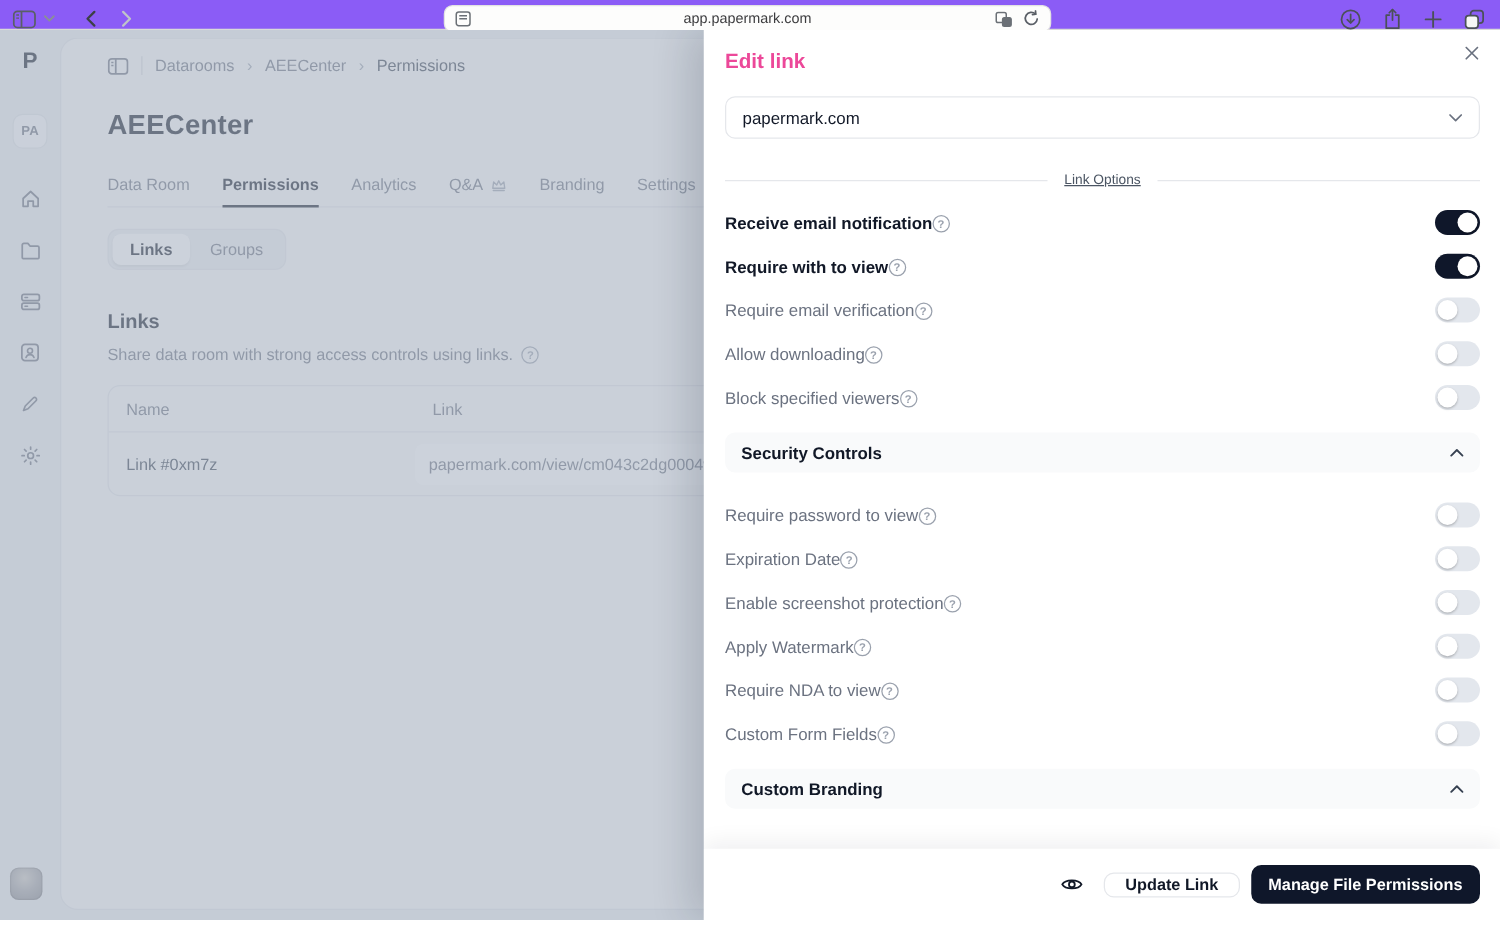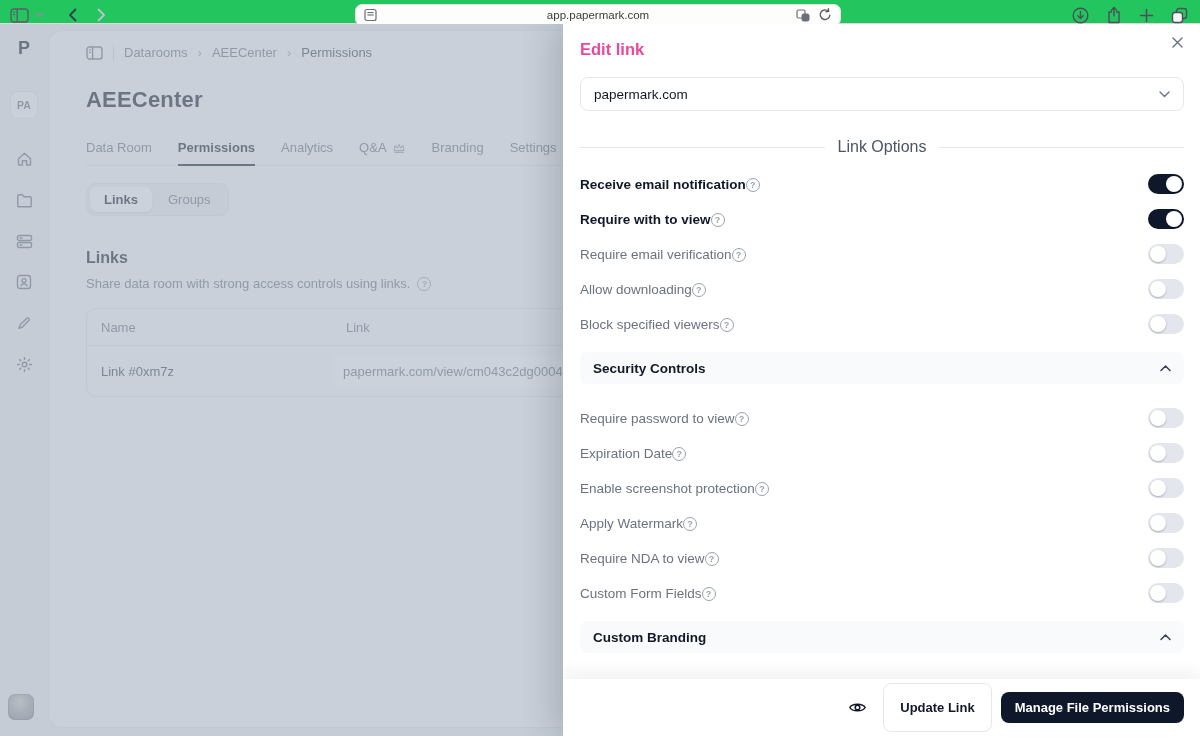--- a/index.html
+++ b/index.html
@@ -1,21 +1,21 @@
 <!DOCTYPE html>
 <html><head>
 <meta charset="utf-8">
 <style>
   *{margin:0;padding:0;box-sizing:border-box;}
   html,body{width:1200px;height:750px;overflow:hidden;}
   body{font-family:"Liberation Sans",sans-serif;background:#fff;position:relative;}
   svg{display:block;}
 
   
-  .chrome{position:relative;height:24px;background:#22c55e;border-bottom:1px solid #d9d9d9;}
+  .chrome{position:relative;height:24px;background:#8b5cf6;border-bottom:1px solid #d9d9d9;}
   .chrome-left{position:absolute;left:10px;top:0;height:30px;display:flex;align-items:center;}
   .chrome-btn{display:flex;align-items:center;justify-content:center;background:none;border:none;cursor:default;padding:0;}
   .url-pill{position:absolute;left:355px;top:4px;width:486px;height:22px;background:#fdfdfc;border:1px solid #e3e3e2;border-radius:7px;display:flex;align-items:center;padding:0 8px;}
   .url-text{position:absolute;left:0;right:0;text-align:center;font-size:11.5px;color:#3c3c3e;}
   .pill-right{position:absolute;right:8px;display:flex;align-items:center;gap:8px;}
   .chrome-right{position:absolute;right:12px;top:0;height:30px;display:flex;align-items:center;gap:17px;}
 
   
   .viewport{position:relative;height:712px;background:#eef0f3;overflow:hidden;}
 
@@ -69,21 +69,21 @@
     padding:16px 16px 0 17px;overflow:hidden;}
   .drawer-close{position:absolute;top:13px;right:17px;background:none;border:none;cursor:default;}
   .drawer-title{font-size:16.5px;font-weight:700;color:#ec4899;}
 
   .domain-select{margin-top:18px;height:34px;border:1px solid #e5e7eb;border-radius:8px;display:flex;align-items:center;
     justify-content:space-between;padding:0 13px;background:#fff;width:100%;cursor:default;}
   .domain-value{font-size:13.5px;color:#111827;}
 
   .opt-divider{margin-top:27px;display:flex;align-items:center;gap:13px;}
   .opt-divider .line{flex:1;height:1px;background:#e5e7eb;}
-  .opt-divider .dtext{font-size:16px;color:#4b5563;white-space:nowrap;}
+  .opt-divider .dtext{font-size:11px;color:#4b5563;white-space:nowrap;text-decoration:underline;}
 
   .trows{margin-top:18px;}
   .trow{display:flex;align-items:center;justify-content:space-between;height:20px;margin-bottom:15px;}
   .trow-left{display:flex;align-items:flex-end;gap:0;}
   .t-label{font-size:13.5px;color:#6b7280;}
   .trow.on .t-label{color:#111827;font-weight:700;}
 
   .toggle{width:36px;height:20px;border-radius:999px;position:relative;border:none;cursor:default;flex:0 0 auto;}
   .toggle.on{background:#0f172a;}
   .toggle.off{background:#e3e7ed;}
@@ -92,21 +92,21 @@
   .toggle.off .knob{left:2px;}
 
   .section-bar{margin-top:18px;height:32px;background:#f9fafb;border-radius:8px;display:flex;align-items:center;
     justify-content:space-between;padding:0 13px;width:100%;border:none;cursor:default;}
   .section-label{font-size:13.5px;font-weight:600;color:#111827;}
   .trows.inner{margin-top:24px;}
 
   .drawer-footer{position:absolute;left:0;right:0;bottom:0;height:57px;background:#fff;box-shadow:0 -6px 16px rgba(15,23,42,.06);
     display:flex;align-items:center;justify-content:flex-end;gap:9px;padding:0 16px;}
   .eye-btn{background:none;border:none;margin-right:7px;cursor:default;display:flex;align-items:center;}
-  .btn-secondary{height:49px;padding:0 16px;border:1px solid #e5e7eb;border-radius:8px;background:#fff;
+  .btn-secondary{height:20px;padding:0 16px;border:1px solid #e5e7eb;border-radius:8px;background:#fff;
     font-family:"Liberation Sans",sans-serif;font-size:13px;font-weight:600;color:#111827;cursor:default;}
   .btn-primary{height:31px;padding:0 14px;border:none;border-radius:8px;background:#0f172a;color:#fff;
     font-family:"Liberation Sans",sans-serif;font-size:13px;font-weight:600;cursor:default;}
 </style>
 </head>
 <body>
 
 <div class="chrome">
   <div class="chrome-left">
     <button class="chrome-btn">

